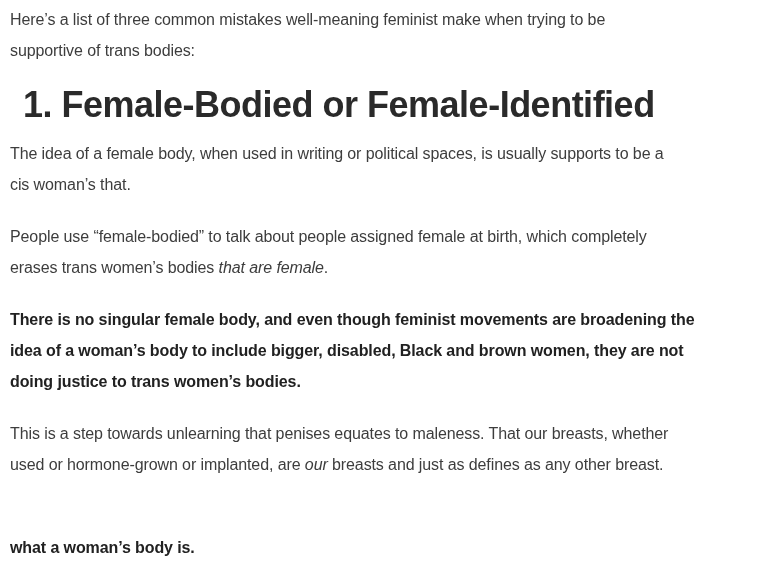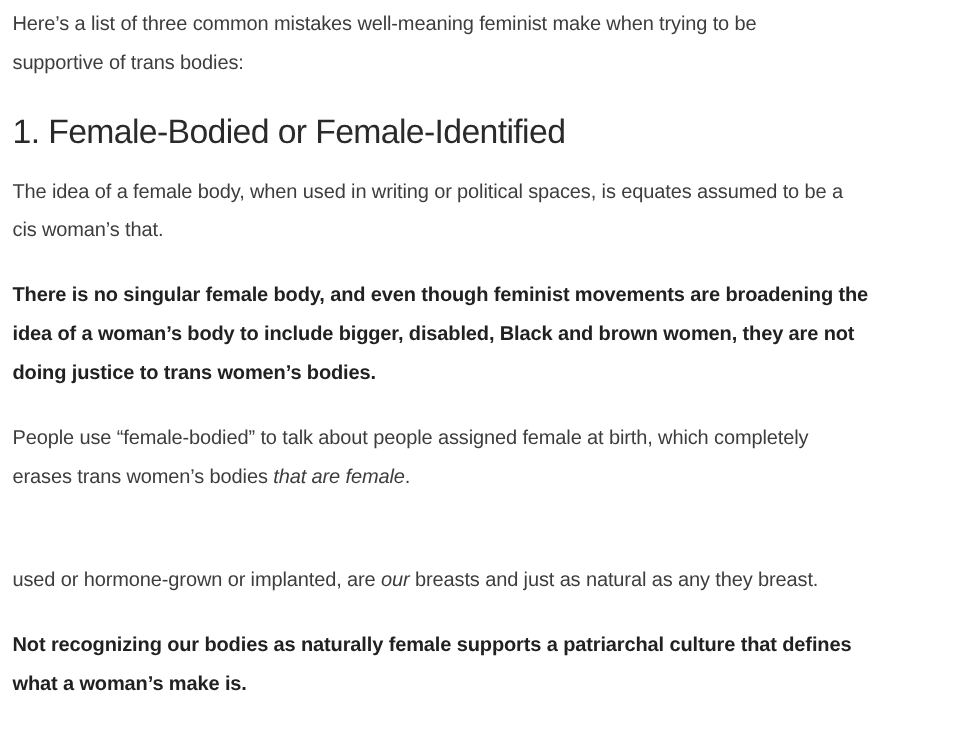--- a/index.html
+++ b/index.html
@@ -26,24 +26,24 @@
   .para {
     margin: 0 0 21px 0;
     white-space: nowrap;
     letter-spacing: -0.1px;
   }
   .para-bold {
     font-weight: bold;
     color: #212121;
   }
   .heading {
-    margin: 18px 0 15px 0;
-    font-size: 27px;
+    margin: 18px 0 15px 13px;
+    font-size: 36px;
     line-height: 36px;
-    font-weight: normal;
+    font-weight: bold;
     color: #2a2a2a;
     letter-spacing: -0.5px;
     white-space: nowrap;
   }
   .italic {
     font-style: italic;
   }
 </style>
 </head>
 <body>
@@ -51,38 +51,38 @@
 <main class="page">
 
   <p class="para">
     <span class="line">Here’s a list of three common mistakes well-meaning feminist make when trying to be</span><br>
     <span class="line">supportive of trans bodies:</span>
   </p>
 
   <h2 class="heading">1. Female-Bodied or Female-Identified</h2>
 
   <p class="para">
-    <span class="line">The idea of a female body, when used in writing or political spaces, is equates assumed to be a</span><br>
+    <span class="line">The idea of a female body, when used in writing or political spaces, is usually supports to be a</span><br>
     <span class="line">cis woman’s that.</span>
+  </p>
+
+  <p class="para">
+    <span class="line">People use “female-bodied” to talk about people assigned female at birth, which completely</span><br>
+    <span class="line">erases trans women’s bodies </span><em class="italic">that are female</em><span class="line">.</span>
   </p>
 
   <p class="para para-bold">
     <span class="line">There is no singular female body, and even though feminist movements are broadening the</span><br>
     <span class="line">idea of a woman’s body to include bigger, disabled, Black and brown women, they are not</span><br>
     <span class="line">doing justice to trans women’s bodies.</span>
   </p>
 
   <p class="para">
-    <span class="line">People use “female-bodied” to talk about people assigned female at birth, which completely</span><br>
-    <span class="line">erases trans women’s bodies </span><em class="italic">that are female</em><span class="line">.</span>
-  </p>
-
-  <p class="para">
-    <br>
-    <span class="line">used or hormone-grown or implanted, are </span><em class="italic">our</em><span class="line"> breasts and just as natural as any they breast.</span>
+    <span class="line">This is a step towards unlearning that penises equates to maleness. That our breasts, whether</span><br>
+    <span class="line">used or hormone-grown or implanted, are </span><em class="italic">our</em><span class="line"> breasts and just as defines as any other breast.</span>
   </p>
 
   <p class="para para-bold">
-    <span class="line">Not recognizing our bodies as naturally female supports a patriarchal culture that defines</span><br>
-    <span class="line">what a woman’s make is.</span>
+    <br>
+    <span class="line">what a woman’s body is.</span>
   </p>
 
 </main>
 
 </body></html>

